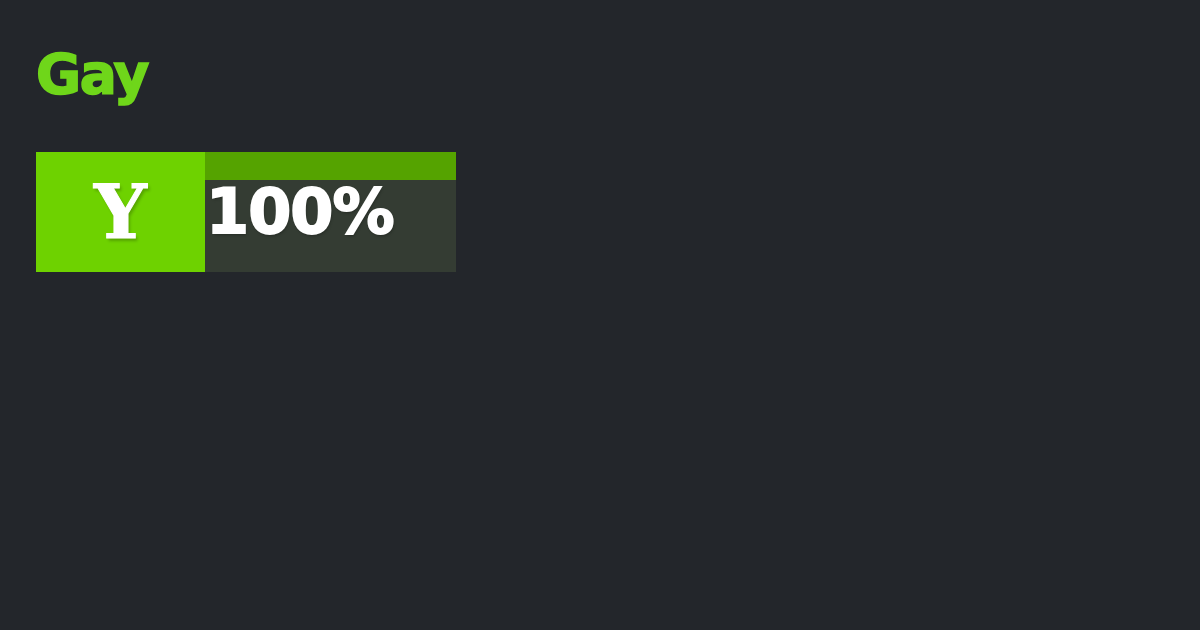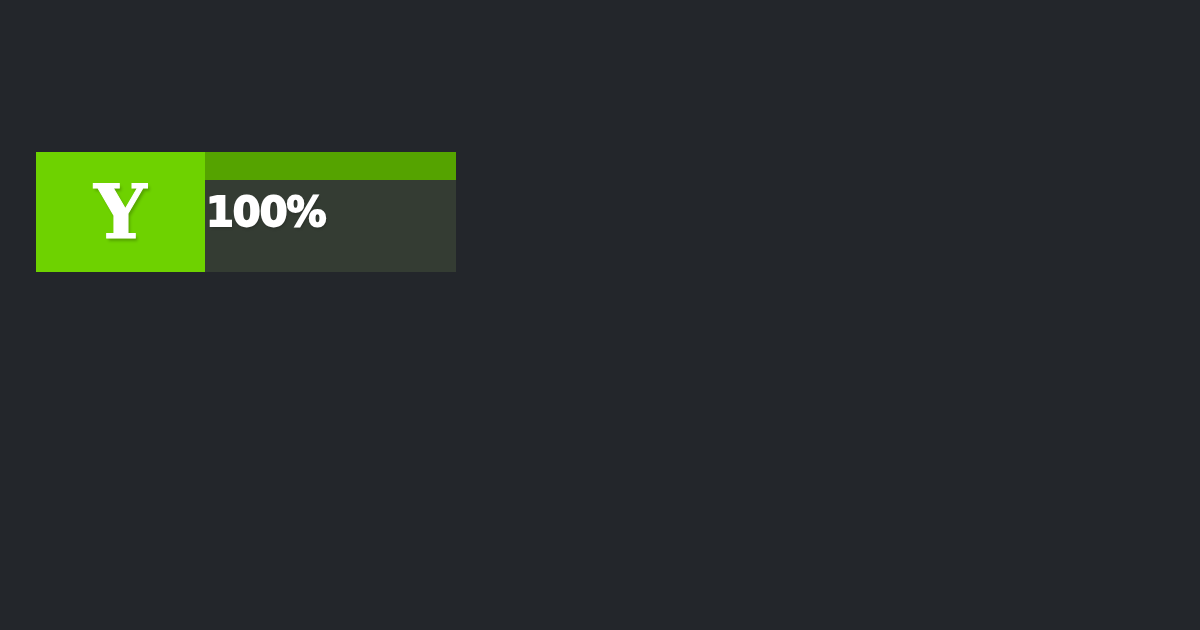--- a/index.html
+++ b/index.html
@@ -100,21 +100,21 @@
   .badge-pct {
     position: absolute;
     left: 0;
     top: 0;
     width: 100%;
     height: 100%;
     display: flex;
     align-items: center;
     justify-content: flex-start;
     font-family: "DejaVu Sans", sans-serif;
-    font-size: 40px;
+    font-size: 62px;
     font-weight: 700;
     color: #ffffff;
     line-height: 1;
     letter-spacing: -1px;
     text-shadow: 1px 2px 3px rgba(0,0,0,0.28);
     -webkit-text-stroke: 1.8px #ffffff;
     white-space: nowrap;
     padding-left: 1px;
     box-sizing: border-box;
   }
@@ -131,20 +131,21 @@
     line-height: 30px;
     font-weight: 400;
     color: #a8b0ba;
   }
 </style>
 </head>
 <body>
 
 <div class="page">
 
+  <h1 class="title">Gay</h1>
 
   <div class="card-row">
 
     <div class="badge">
 
       <div class="badge-letter-cell">
         <span class="badge-letter">Y</span>
       </div>
 
       <div class="badge-meter-cell">

